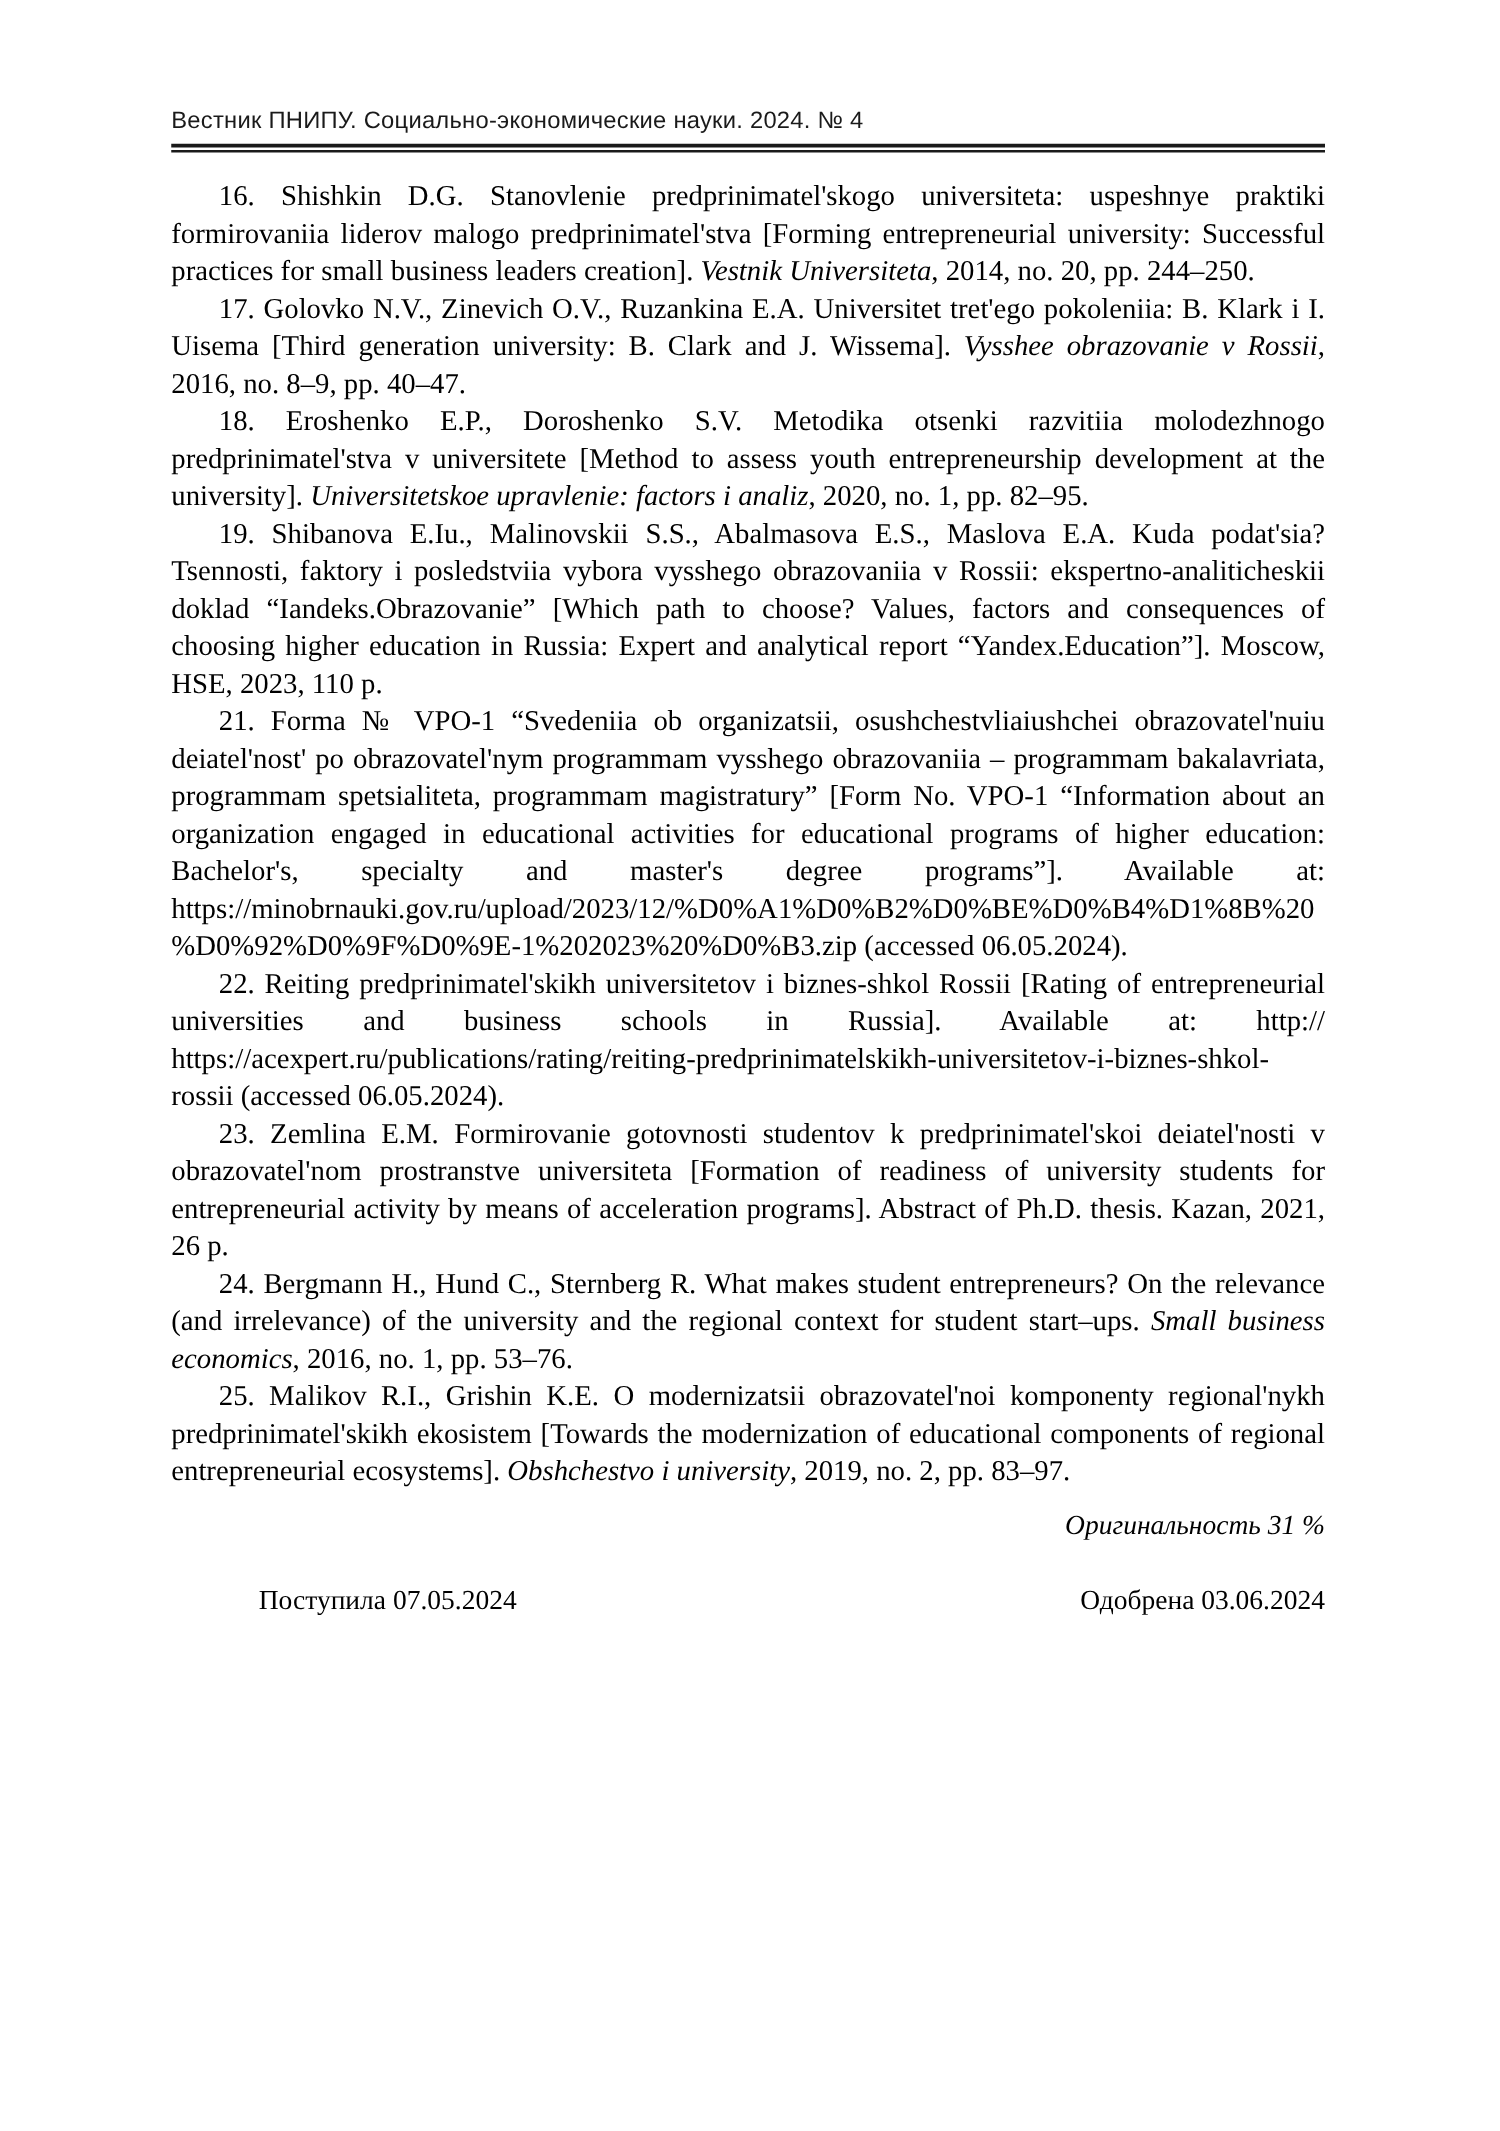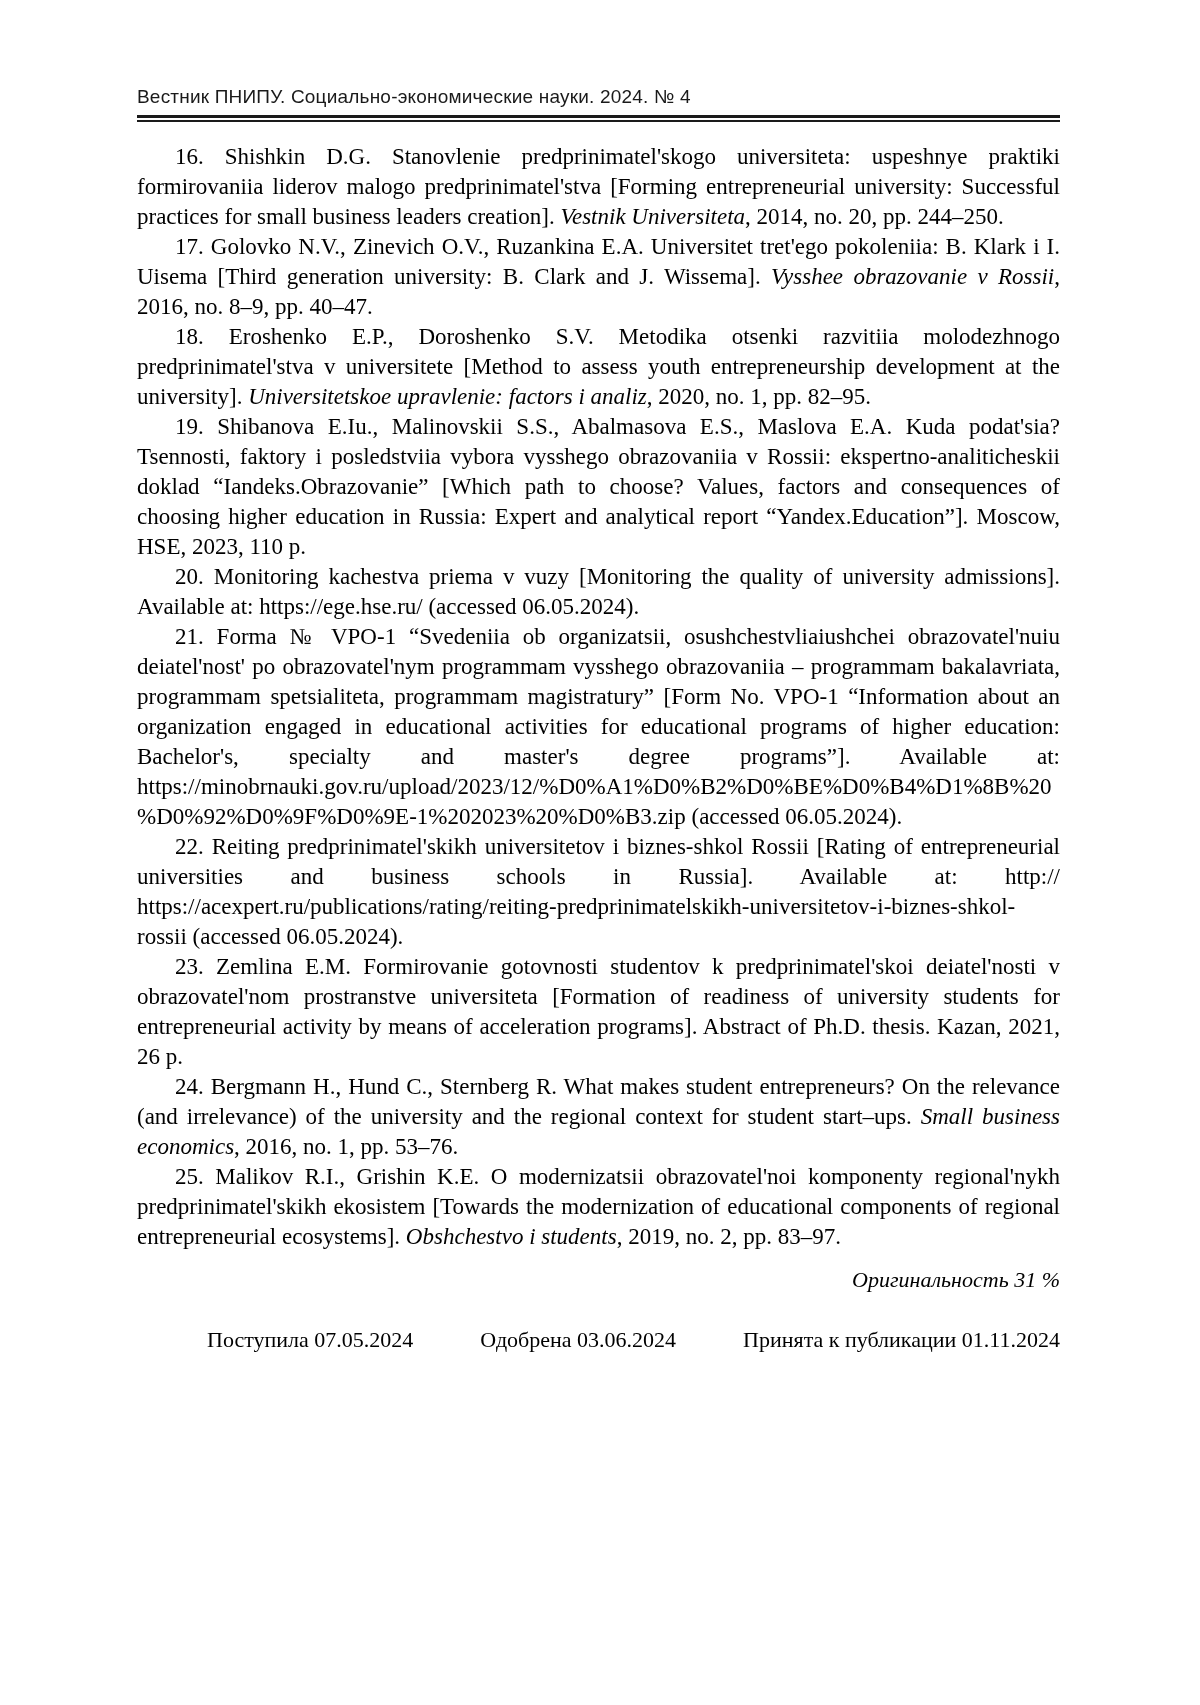--- a/index.html
+++ b/index.html
@@ -77,30 +77,28 @@
   <div class="running-header">
     <div class="header-text">Вестник ПНИПУ. Социально-экономические науки. 2024. № 4</div>
     <div class="header-rule"></div>
   </div>
 
   <div class="refs">
       <p class="ref"><span>16. Shishkin D.G. Stanovlenie predprinimatel'skogo universiteta: uspeshnye praktiki formirovaniia liderov malogo predprinimatel'stva [Forming entrepreneurial university: Successful practices for small business leaders creation]. </span><i>Vestnik Universiteta</i><span>, 2014, no. 20, pp. 244–250.</span></p>
       <p class="ref"><span>17. Golovko N.V., Zinevich O.V., Ruzankina E.A. Universitet tret'ego pokoleniia: B. Klark i I. Uisema [Third generation university: B. Clark and J. Wissema]. </span><i>Vysshee obrazovanie v Rossii</i><span>, 2016, no. 8–9, pp. 40–47.</span></p>
       <p class="ref"><span>18. Eroshenko E.P., Doroshenko S.V. Metodika otsenki razvitiia molodezhnogo predprinimatel'stva v universitete [Method to assess youth entrepreneurship development at the university]. </span><i>Universitetskoe upravlenie: factors i analiz</i><span>, 2020, no. 1, pp. 82–95.</span></p>
       <p class="ref"><span>19. Shibanova E.Iu., Malinovskii S.S., Abalmasova E.S., Maslova E.A. Kuda podat'sia? Tsennosti, faktory i posledstviia vybora vysshego obrazovaniia v Rossii: ekspertno-analiticheskii doklad “Iandeks.Obrazovanie” [Which path to choose? Values, factors and consequences of choosing higher education in Russia: Expert and analytical report “Yandex.Education”]. Moscow, HSE, 2023, 110 p.</span></p>
-      <p class="ref"><span>20. Monitoring kachestva priema v vuzy [Monitoring the quality of university admissions]. Available at: https://ege.hse.ru/ (accessed 06.05.2024).</span></p>
       <p class="ref"><span>21. Forma № VPO-1 “Svedeniia ob organizatsii, osushchestvliaiushchei obrazovatel'nuiu deiatel'nost' po obrazovatel'nym programmam vysshego obrazovaniia – programmam bakalavriata, programmam spetsialiteta, programmam magistratury” [Form No. VPO-1 “Information about an organization engaged in educational activities for educational programs of higher education: Bachelor's, specialty and master's degree programs”]. Available at: https://minobrnauki.gov.ru/upload/2023/12/%D0%A1%D0%B2%D0%BE%D0%B4%D1%8B%20%D0%92%D0%9F%D0%9E-1%202023%20%D0%B3.zip (accessed 06.05.2024).</span></p>
       <p class="ref"><span>22. Reiting predprinimatel'skikh universitetov i biznes-shkol Rossii [Rating of entrepreneurial universities and business schools in Russia]. Available at: http:// https://acexpert.ru/publications/rating/reiting-predprinimatelskikh-universitetov-i-biznes-shkol-rossii (accessed 06.05.2024).</span></p>
       <p class="ref"><span>23. Zemlina E.M. Formirovanie gotovnosti studentov k predprinimatel'skoi deiatel'nosti v obrazovatel'nom prostranstve universiteta [Formation of readiness of university students for entrepreneurial activity by means of acceleration programs]. Abstract of Ph.D. thesis. Kazan, 2021, 26 p.</span></p>
       <p class="ref"><span>24. Bergmann H., Hund C., Sternberg R. What makes student entrepreneurs? On the relevance (and irrelevance) of the university and the regional context for student start–ups. </span><i>Small business economics</i><span>, 2016, no. 1, pp. 53–76.</span></p>
-      <p class="ref"><span>25. Malikov R.I., Grishin K.E. O modernizatsii obrazovatel'noi komponenty regional'nykh predprinimatel'skikh ekosistem [Towards the modernization of educational components of regional entrepreneurial ecosystems]. </span><i>Obshchestvo i students</i><span>, 2019, no. 2, pp. 83–97.</span></p>
+      <p class="ref"><span>25. Malikov R.I., Grishin K.E. O modernizatsii obrazovatel'noi komponenty regional'nykh predprinimatel'skikh ekosistem [Towards the modernization of educational components of regional entrepreneurial ecosystems]. </span><i>Obshchestvo i university</i><span>, 2019, no. 2, pp. 83–97.</span></p>
     </div>
 
   <div class="originality">Оригинальность 31 %</div>
 
   <div class="dates">
     <span>Поступила 07.05.2024</span>
     <span>Одобрена 03.06.2024</span>
-    <span>Принята к публикации 01.11.2024</span>
   </div>
 
 
 </div>
 
 </body></html>

